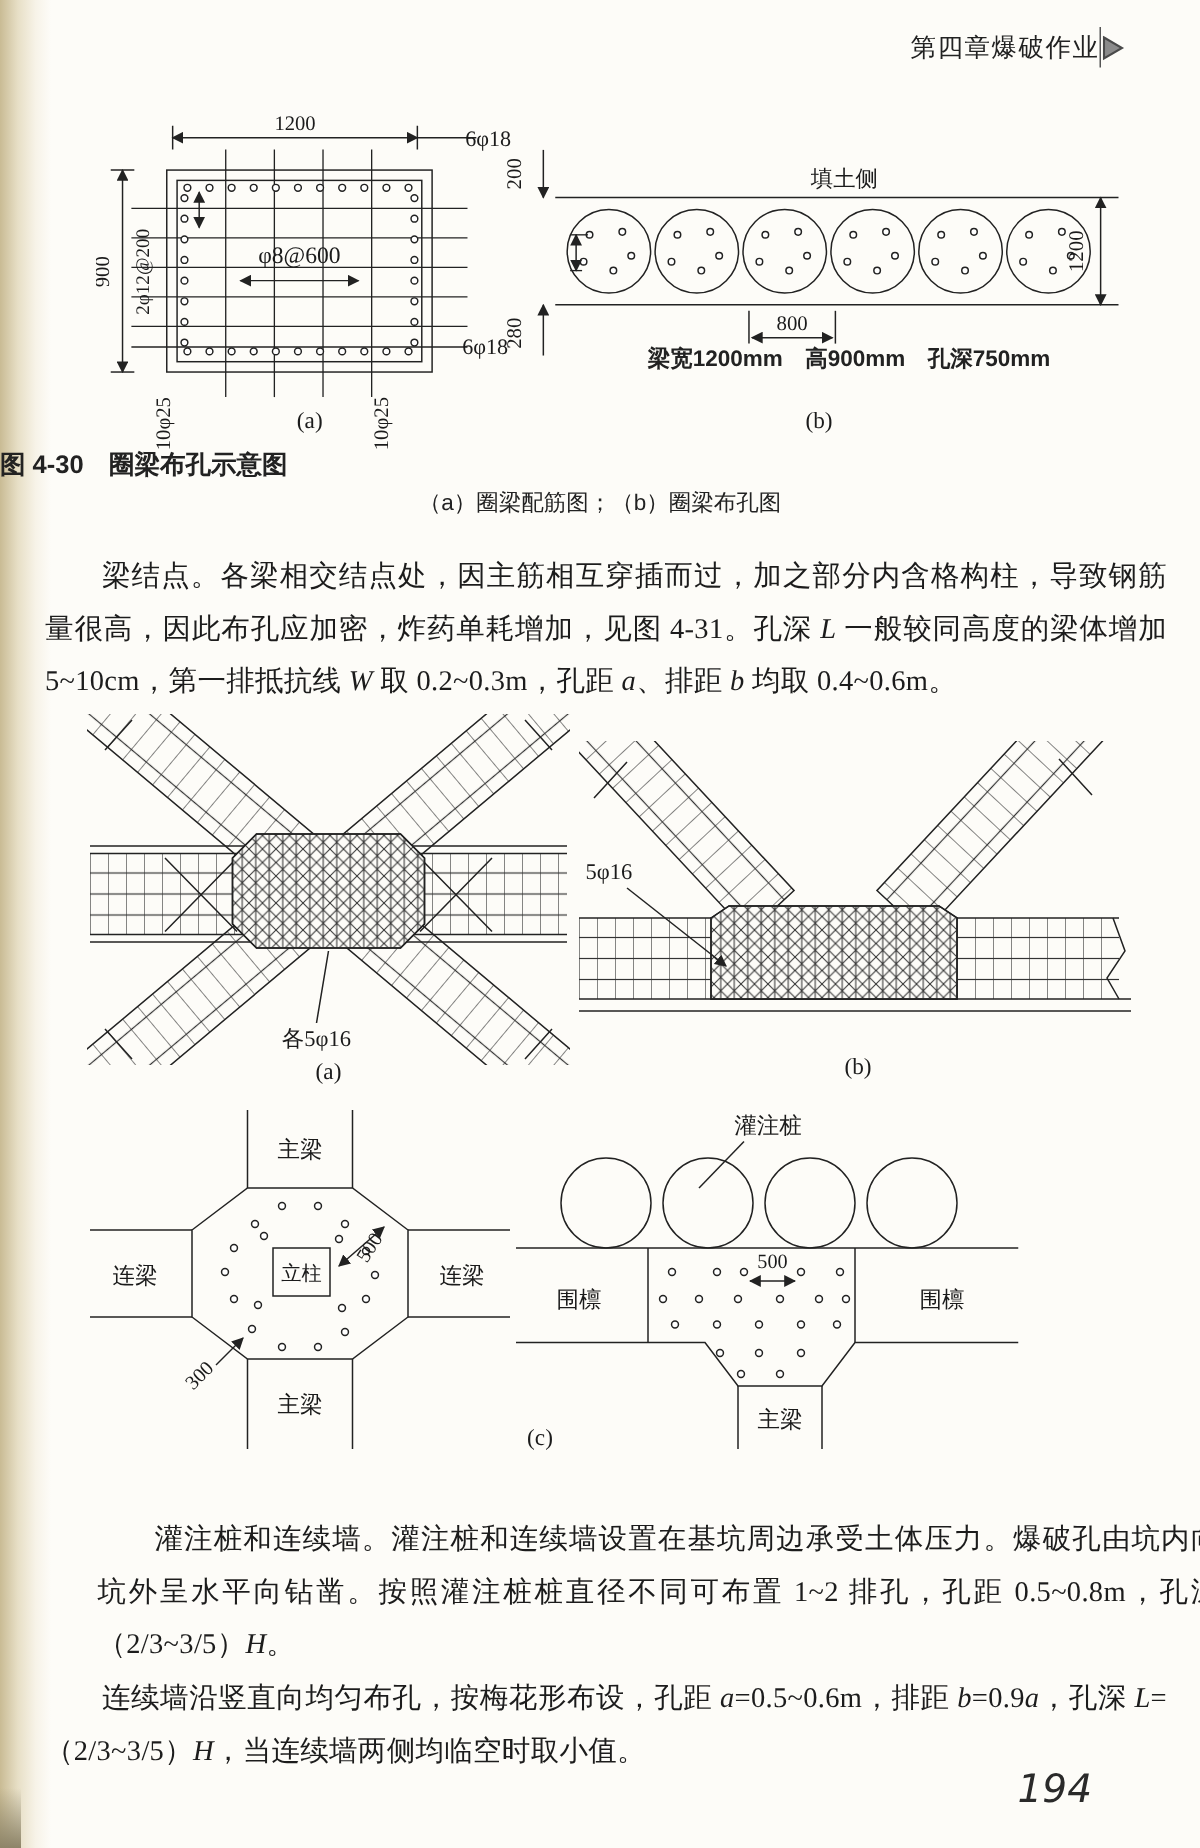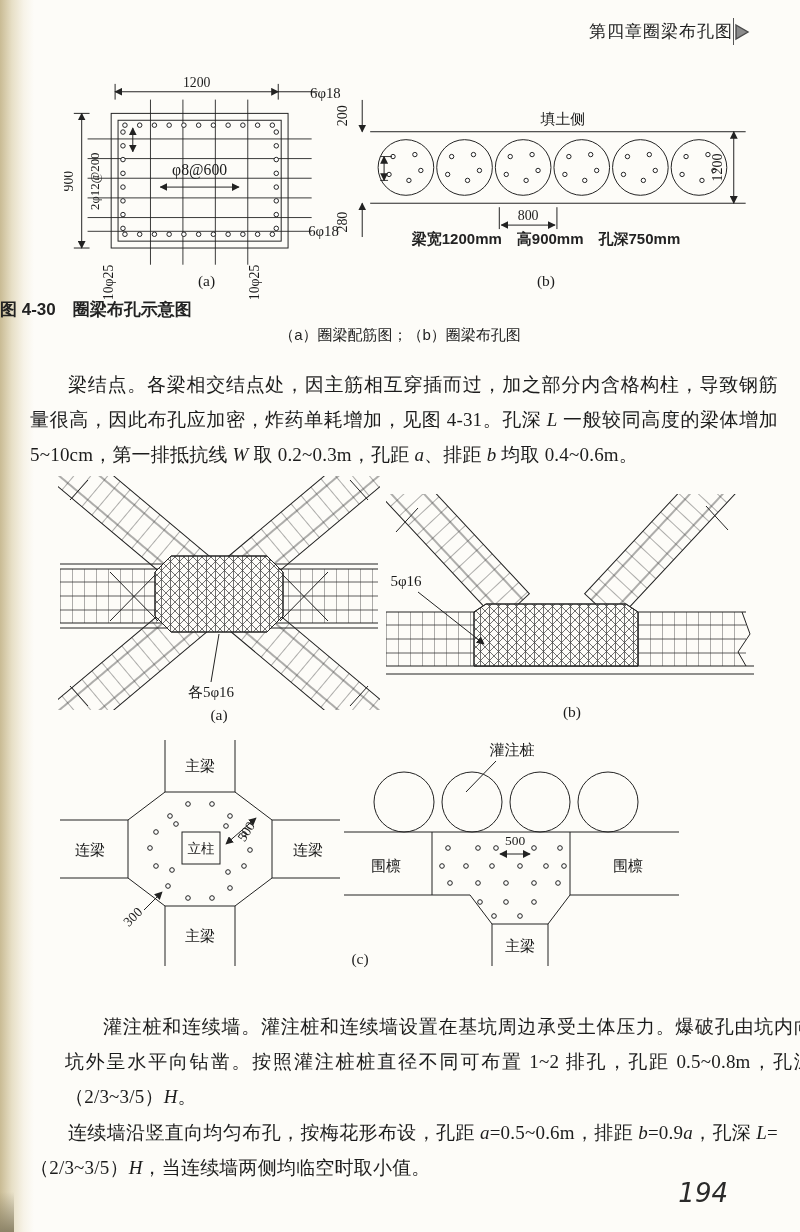--- a/index.html
+++ b/index.html
@@ -33,21 +33,21 @@
 </style>
 </head>
 <body>
 
 <div class="page">
   <div class="gutter"></div>
   <div class="gutter-dark"></div>
 
   <div class="header">
     <span>第四章</span>
-    <span>圈梁布孔图</span>
+    <span>爆破作业</span>
     <span class="bar"></span>
     <svg class="tri" viewBox="0 0 16 18" style="position:static">
       <polygon points="2,2 14,9 2,16" style="fill:#8b8b8b;stroke:#4a4a4a;stroke-width:1.4"></polygon>
     </svg>
   </div>
 
   <svg style="left:64px;top:76px;" width="285" height="232" viewBox="0 0 290 236">
     <defs>
       <marker id="mA" viewBox="0 0 10 10" refX="9" refY="5" markerWidth="8" markerHeight="8" orient="auto-start-reverse">
         <path d="M0,0 L10,5 L0,10 z" style="fill:#222;stroke:none"></path>
@@ -194,21 +194,21 @@
     <line x1="52" y1="67" x2="52" y2="91" marker-start="url(#mB)" marker-end="url(#mB)"></line>
 
     <line x1="168" y1="118" x2="168" y2="140"></line>
       <line x1="226" y1="118" x2="226" y2="140"></line>
     <text class="num" x="197" y="131" text-anchor="middle">800</text>
     <line x1="170" y1="136" x2="224" y2="136" marker-start="url(#mB)" marker-end="url(#mB)"></line>
 
     <line x1="404" y1="42" x2="404" y2="114" marker-start="url(#mB)" marker-end="url(#mB)"></line>
     <text class="num" text-anchor="middle" transform="rotate(-90 392 78)" x="392" y="78">1200</text>
   </svg>
-  <div class="fignote" style="left:332px;top:230px;width:428px;">梁宽1200mm　高900mm　孔深750mm</div>
+  <div class="fignote" style="left:352px;top:230px;width:428px;">梁宽1200mm　高900mm　孔深750mm</div>
   <div class="figtag" style="left:332px;top:272px;width:428px;">(b)</div>
 
   <div class="caption" style="top:298px;">图 4-30　圈梁布孔示意图</div>
   <div class="subcaption" style="top:326px;">（a）圈梁配筋图；（b）圈梁布孔图</div>
 
   <p class="para" style="top:348px;">梁结点。各梁相交结点处，因主筋相互穿插而过，加之部分内含格构柱，导致钢筋量很高，因此布孔应加密，炸药单耗增加，见图 4-31。孔深 <i>L</i> 一般较同高度的梁体增加 5~10cm，第一排抵抗线 <i>W</i> 取 0.2~0.3m，孔距 <i>a</i>、排距 <i>b</i> 均取 0.4~0.6m。</p>
 
   <svg style="left:58px;top:476px;" width="322" height="234" viewBox="0 0 322 234">
     <defs>
       <pattern id="pg1" patternUnits="userSpaceOnUse" x="2" y="93" width="12" height="54">

